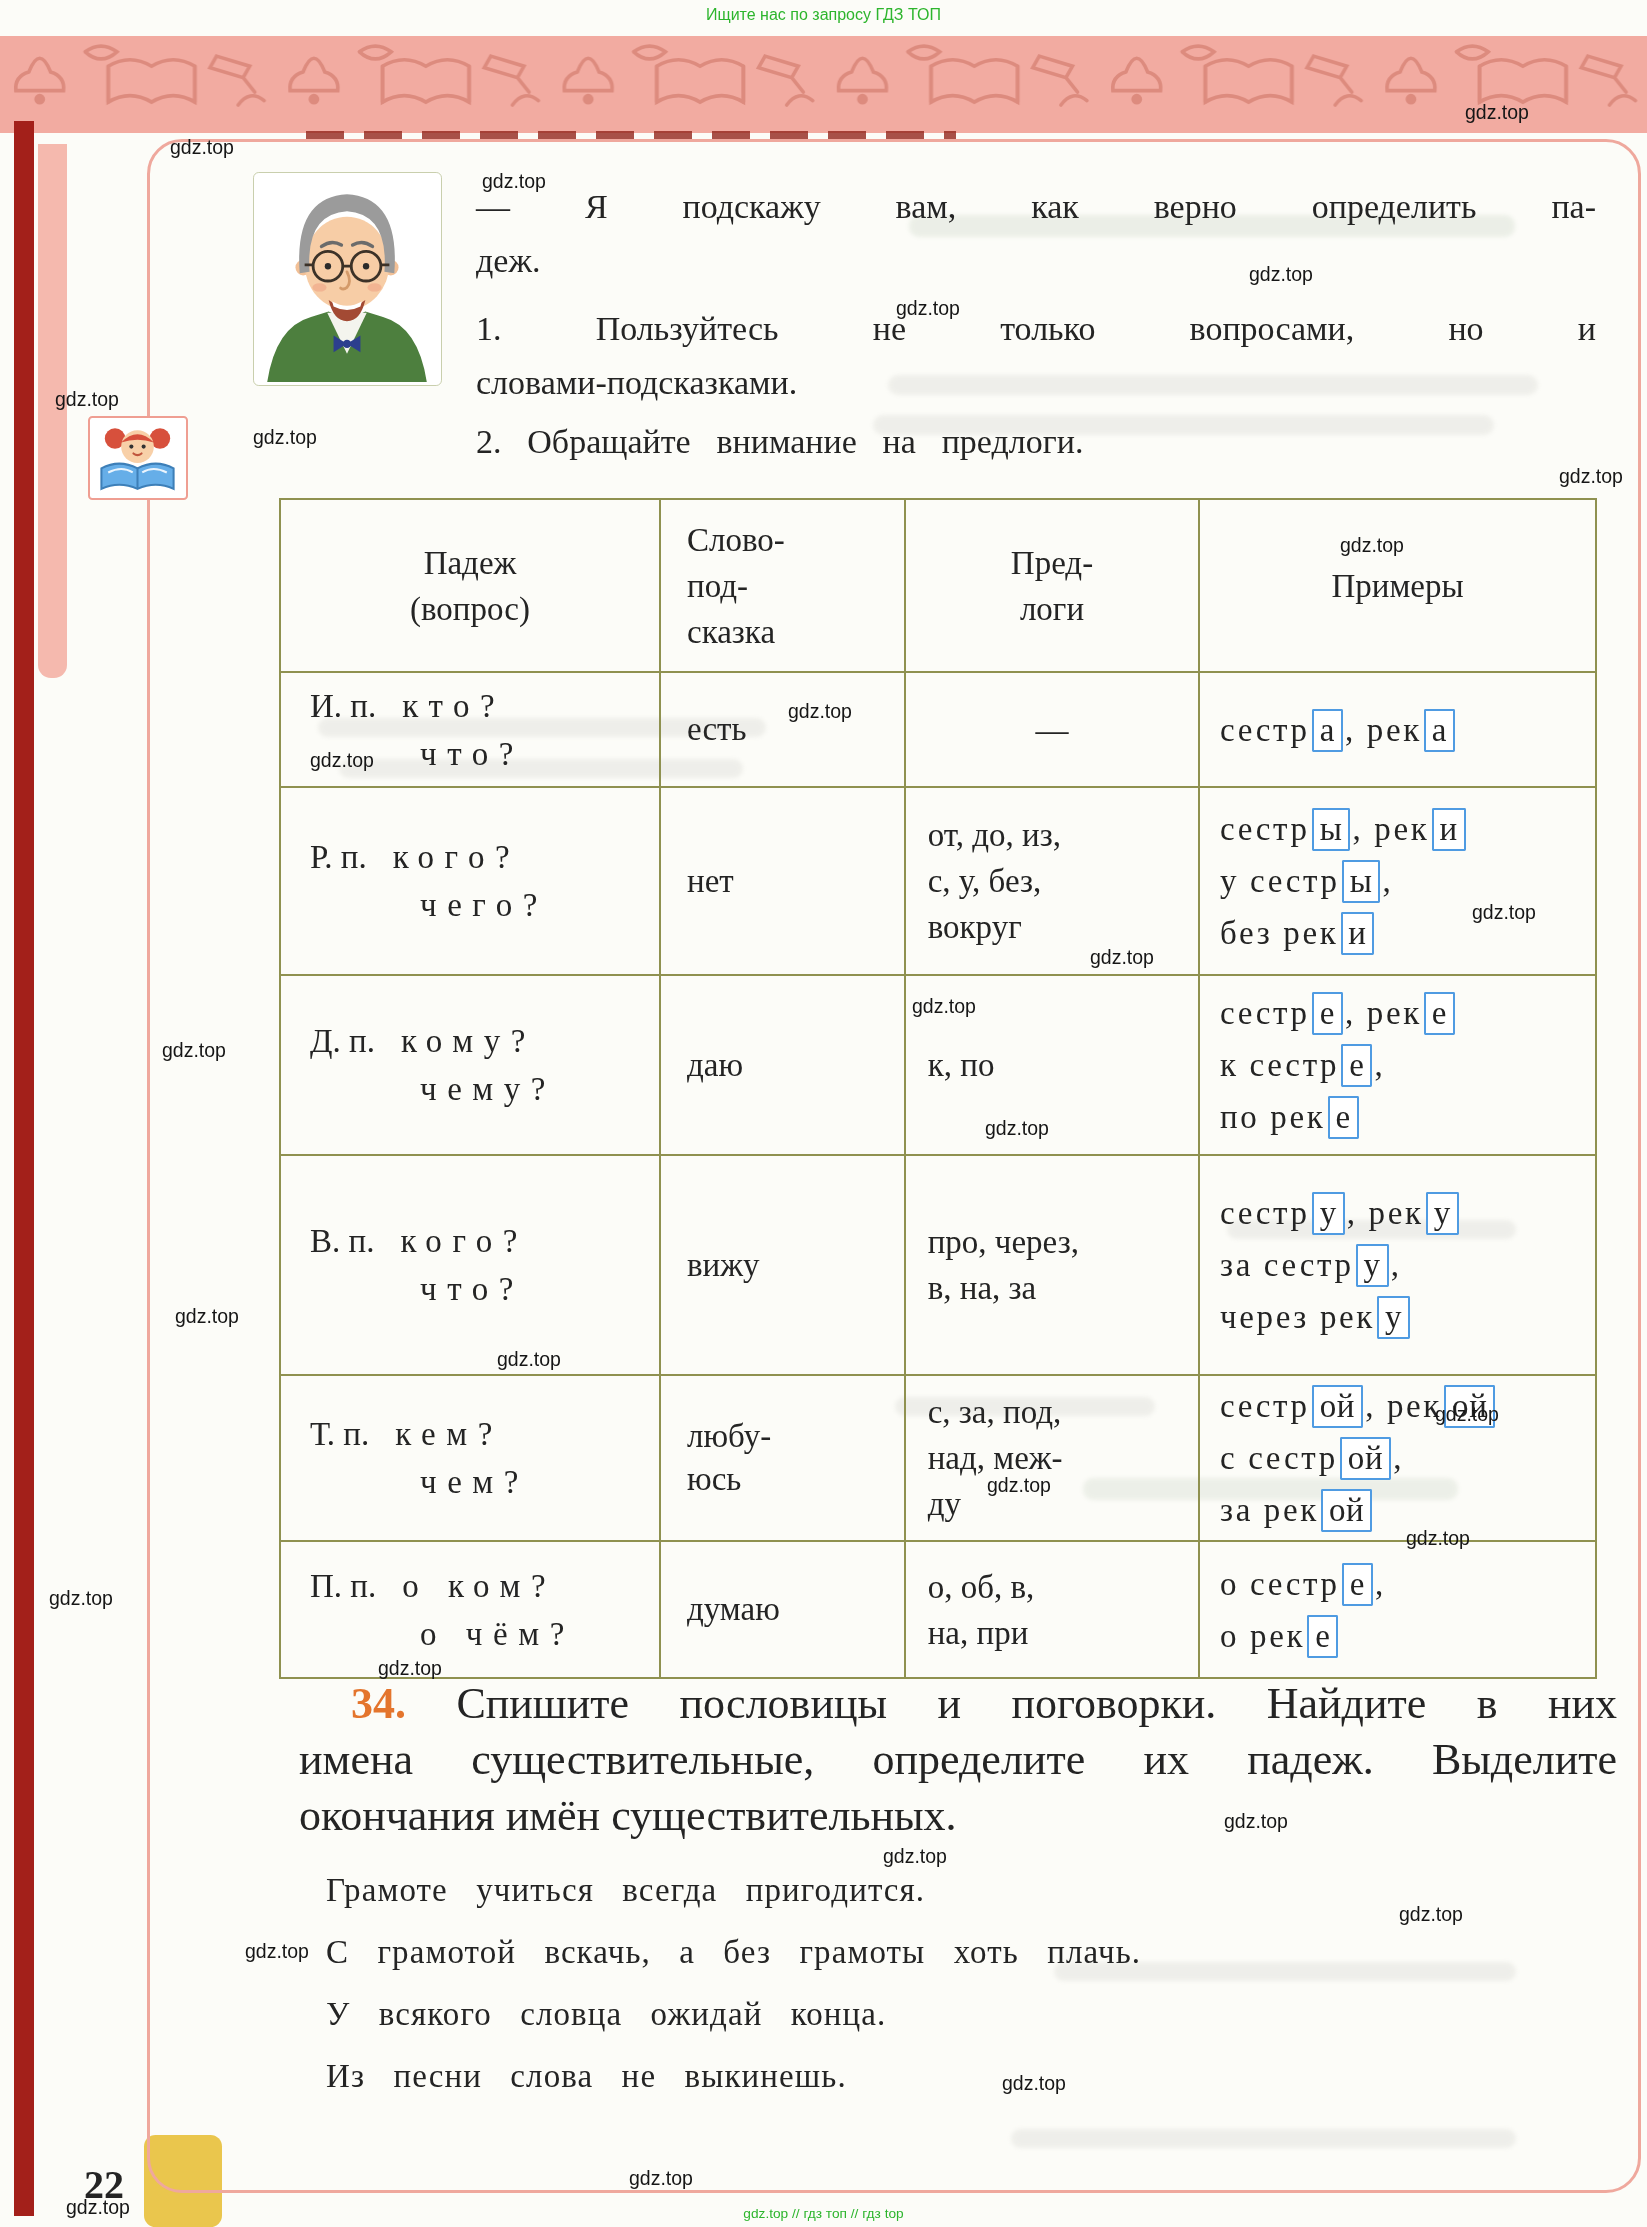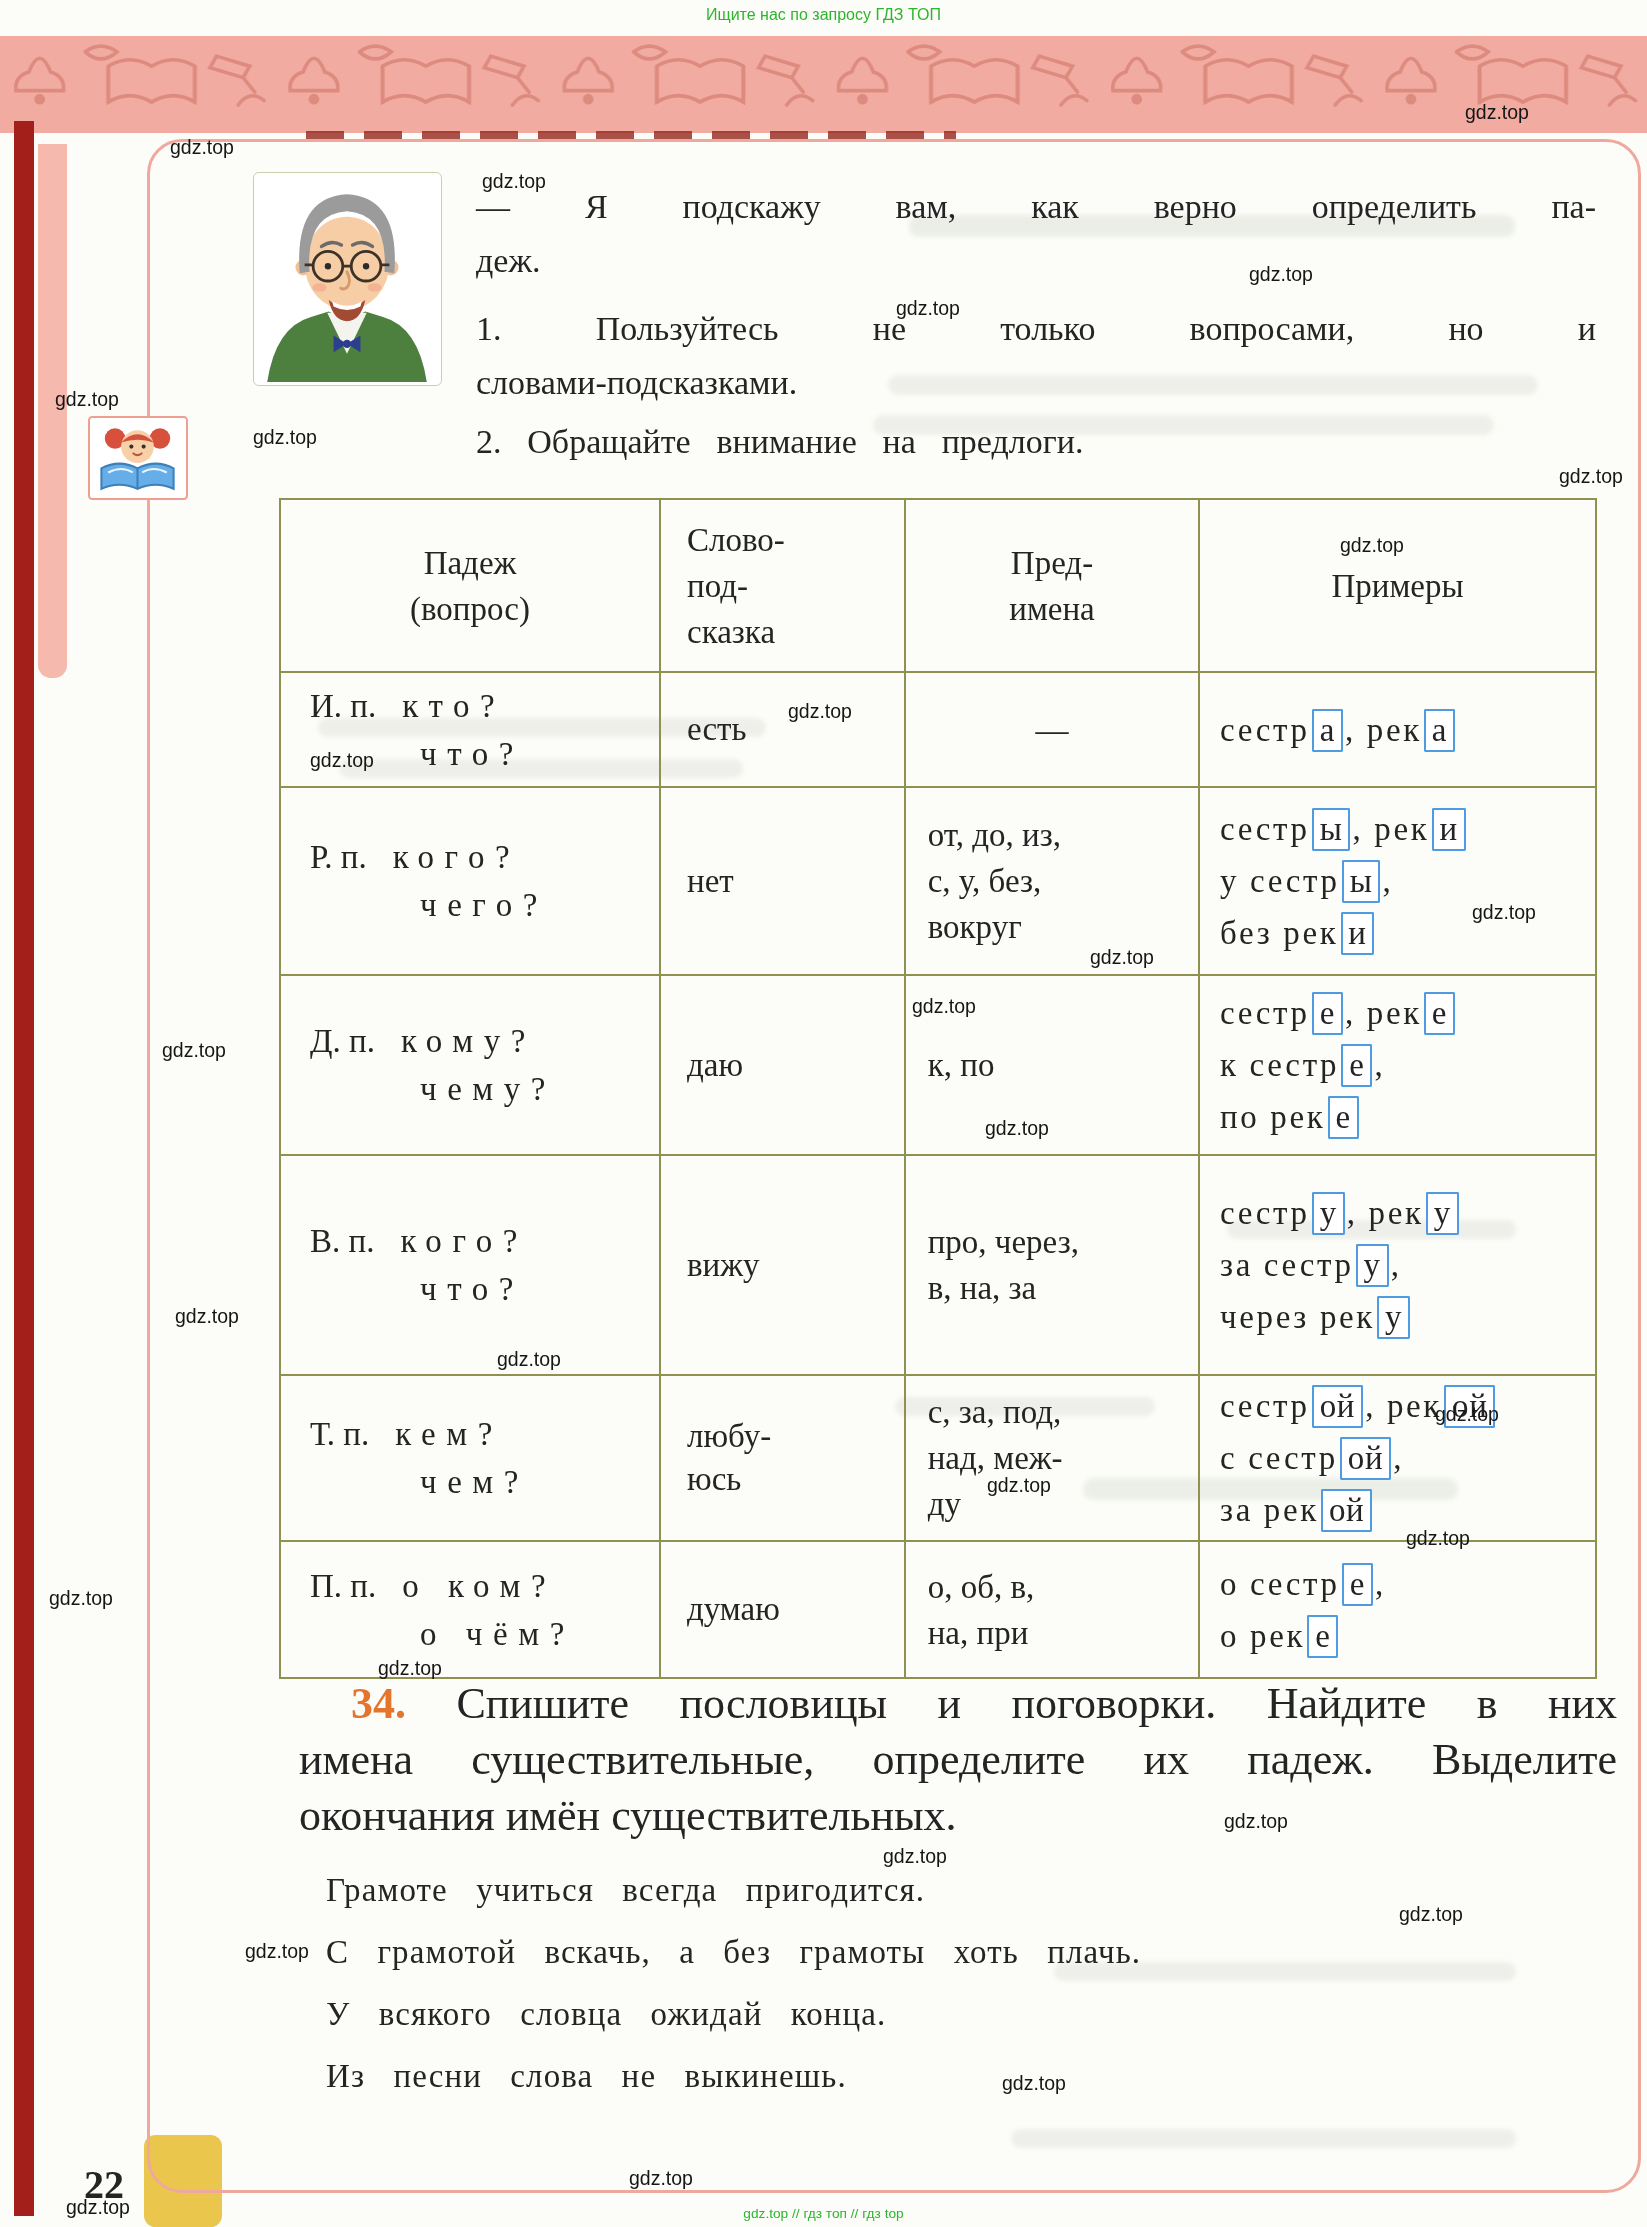--- a/index.html
+++ b/index.html
@@ -157,21 +157,21 @@
           <div>Падеж</div>
           <div>(вопрос)</div>
         </th>
         <th class="cell head-cell head-col2">
           <div>Слово-</div>
           <div>под-</div>
           <div>сказка</div>
         </th>
         <th class="cell head-cell head-col3">
           <div>Пред-</div>
-          <div>имена</div>
+          <div>логи</div>
         </th>
         <th class="cell head-cell head-col4">
           <div>Примеры</div>
         </th>
       </tr>
   </thead>
   <tbody>
       <tr style="height: 115px;">
         <td class="case-cell">
           <div><span class="abbr">И. п.</span><span class="q">кто?</span></div>

